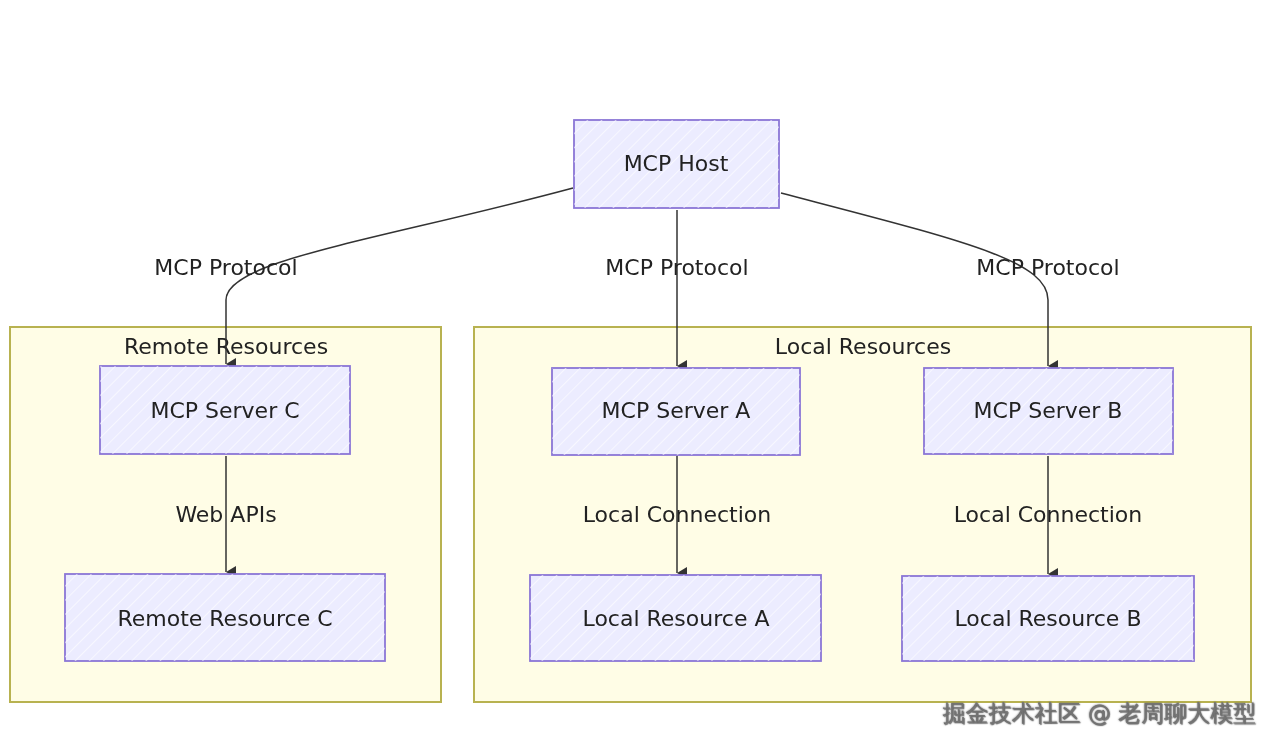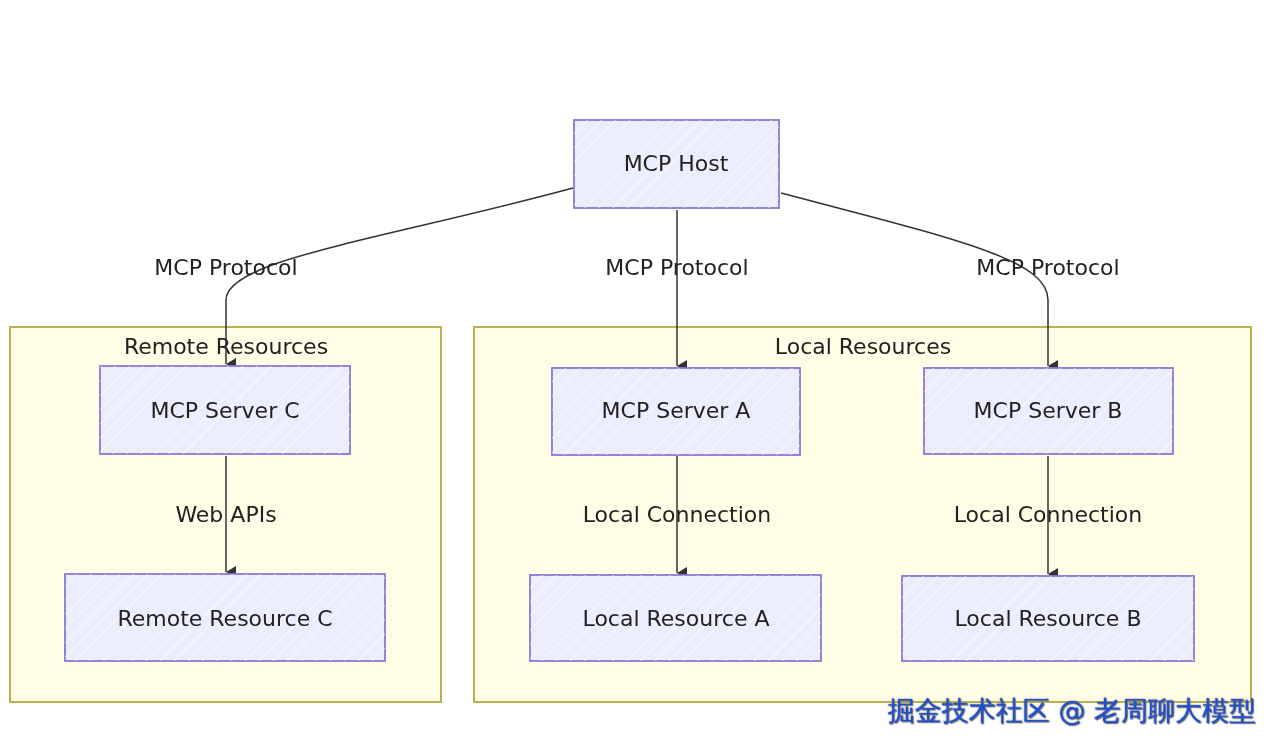--- a/index.html
+++ b/index.html
@@ -5,21 +5,21 @@
   html, body { margin:0; padding:0; background:#ffffff; }
   body { width:1278px; height:749px; position:relative; overflow:hidden;
          font-family:"DejaVu Sans", sans-serif; color:#1f1f1f; }
   svg#diagram { position:absolute; left:0; top:0; }
   .group { fill:#fffde6; stroke:#b8b250; stroke-width:2; }
   .node { fill:#ececff; stroke:#8b76d6; stroke-width:1.8; }
   .hatch { fill:url(#hatch); }
   .edge { fill:none; stroke:#333; stroke-width:1.5; }
   .label { font-family:"DejaVu Sans", sans-serif; font-size:22px; fill:#222; }
   .edge-label { font-family:"DejaVu Sans", sans-serif; font-size:22px; fill:#222; }
-  .watermark { position:absolute; right:22px; bottom:20px; font-size:27px; color:#1d4ed8;
+  .watermark { position:absolute; right:22px; bottom:20px; font-size:23px; color:#737373;
                text-shadow:0 0 2px #555, 1px 1px 1px #777; font-family:"DejaVu Sans", sans-serif; }
 </style>
 </head>
 <body>
 
 <svg id="diagram" width="1278" height="749" viewBox="0 0 1278 749">
   <defs>
     <pattern id="hatch" width="10" height="10" patternUnits="userSpaceOnUse" patternTransform="rotate(45)">
       <line x1="0" y1="0" x2="0" y2="10" stroke="#ffffff" stroke-width="2" opacity="0.6"></line>
     </pattern>

